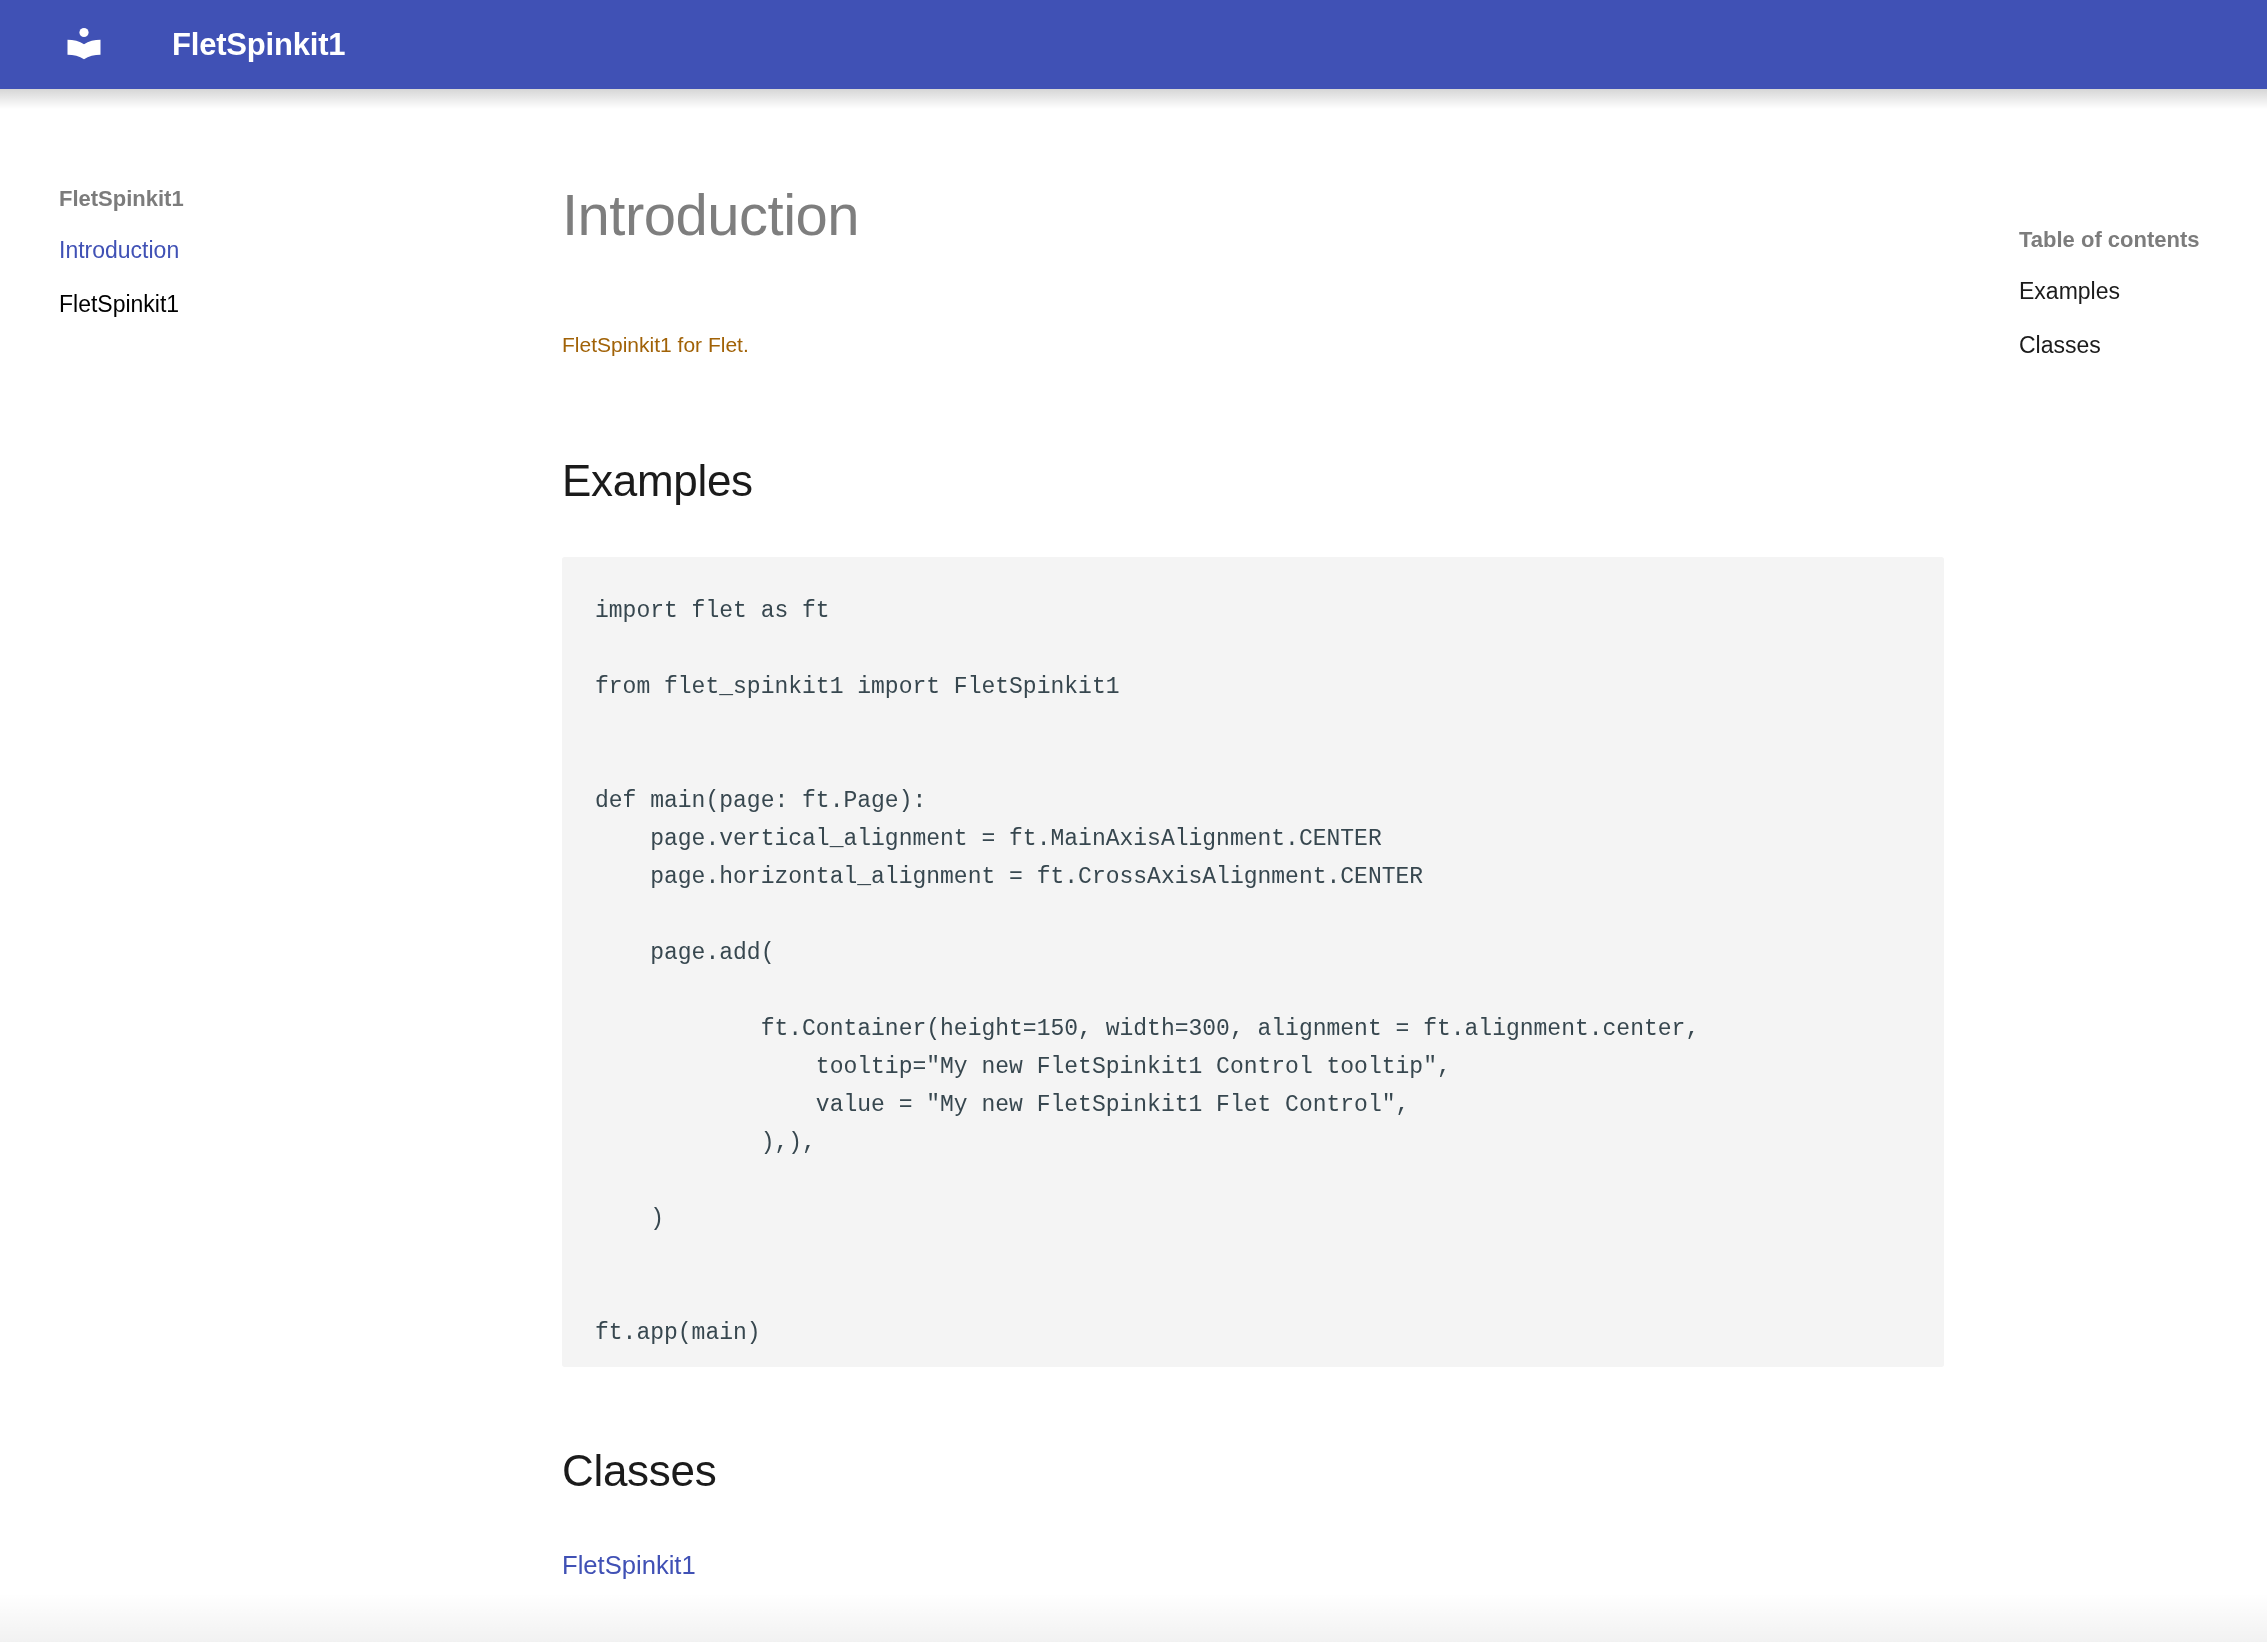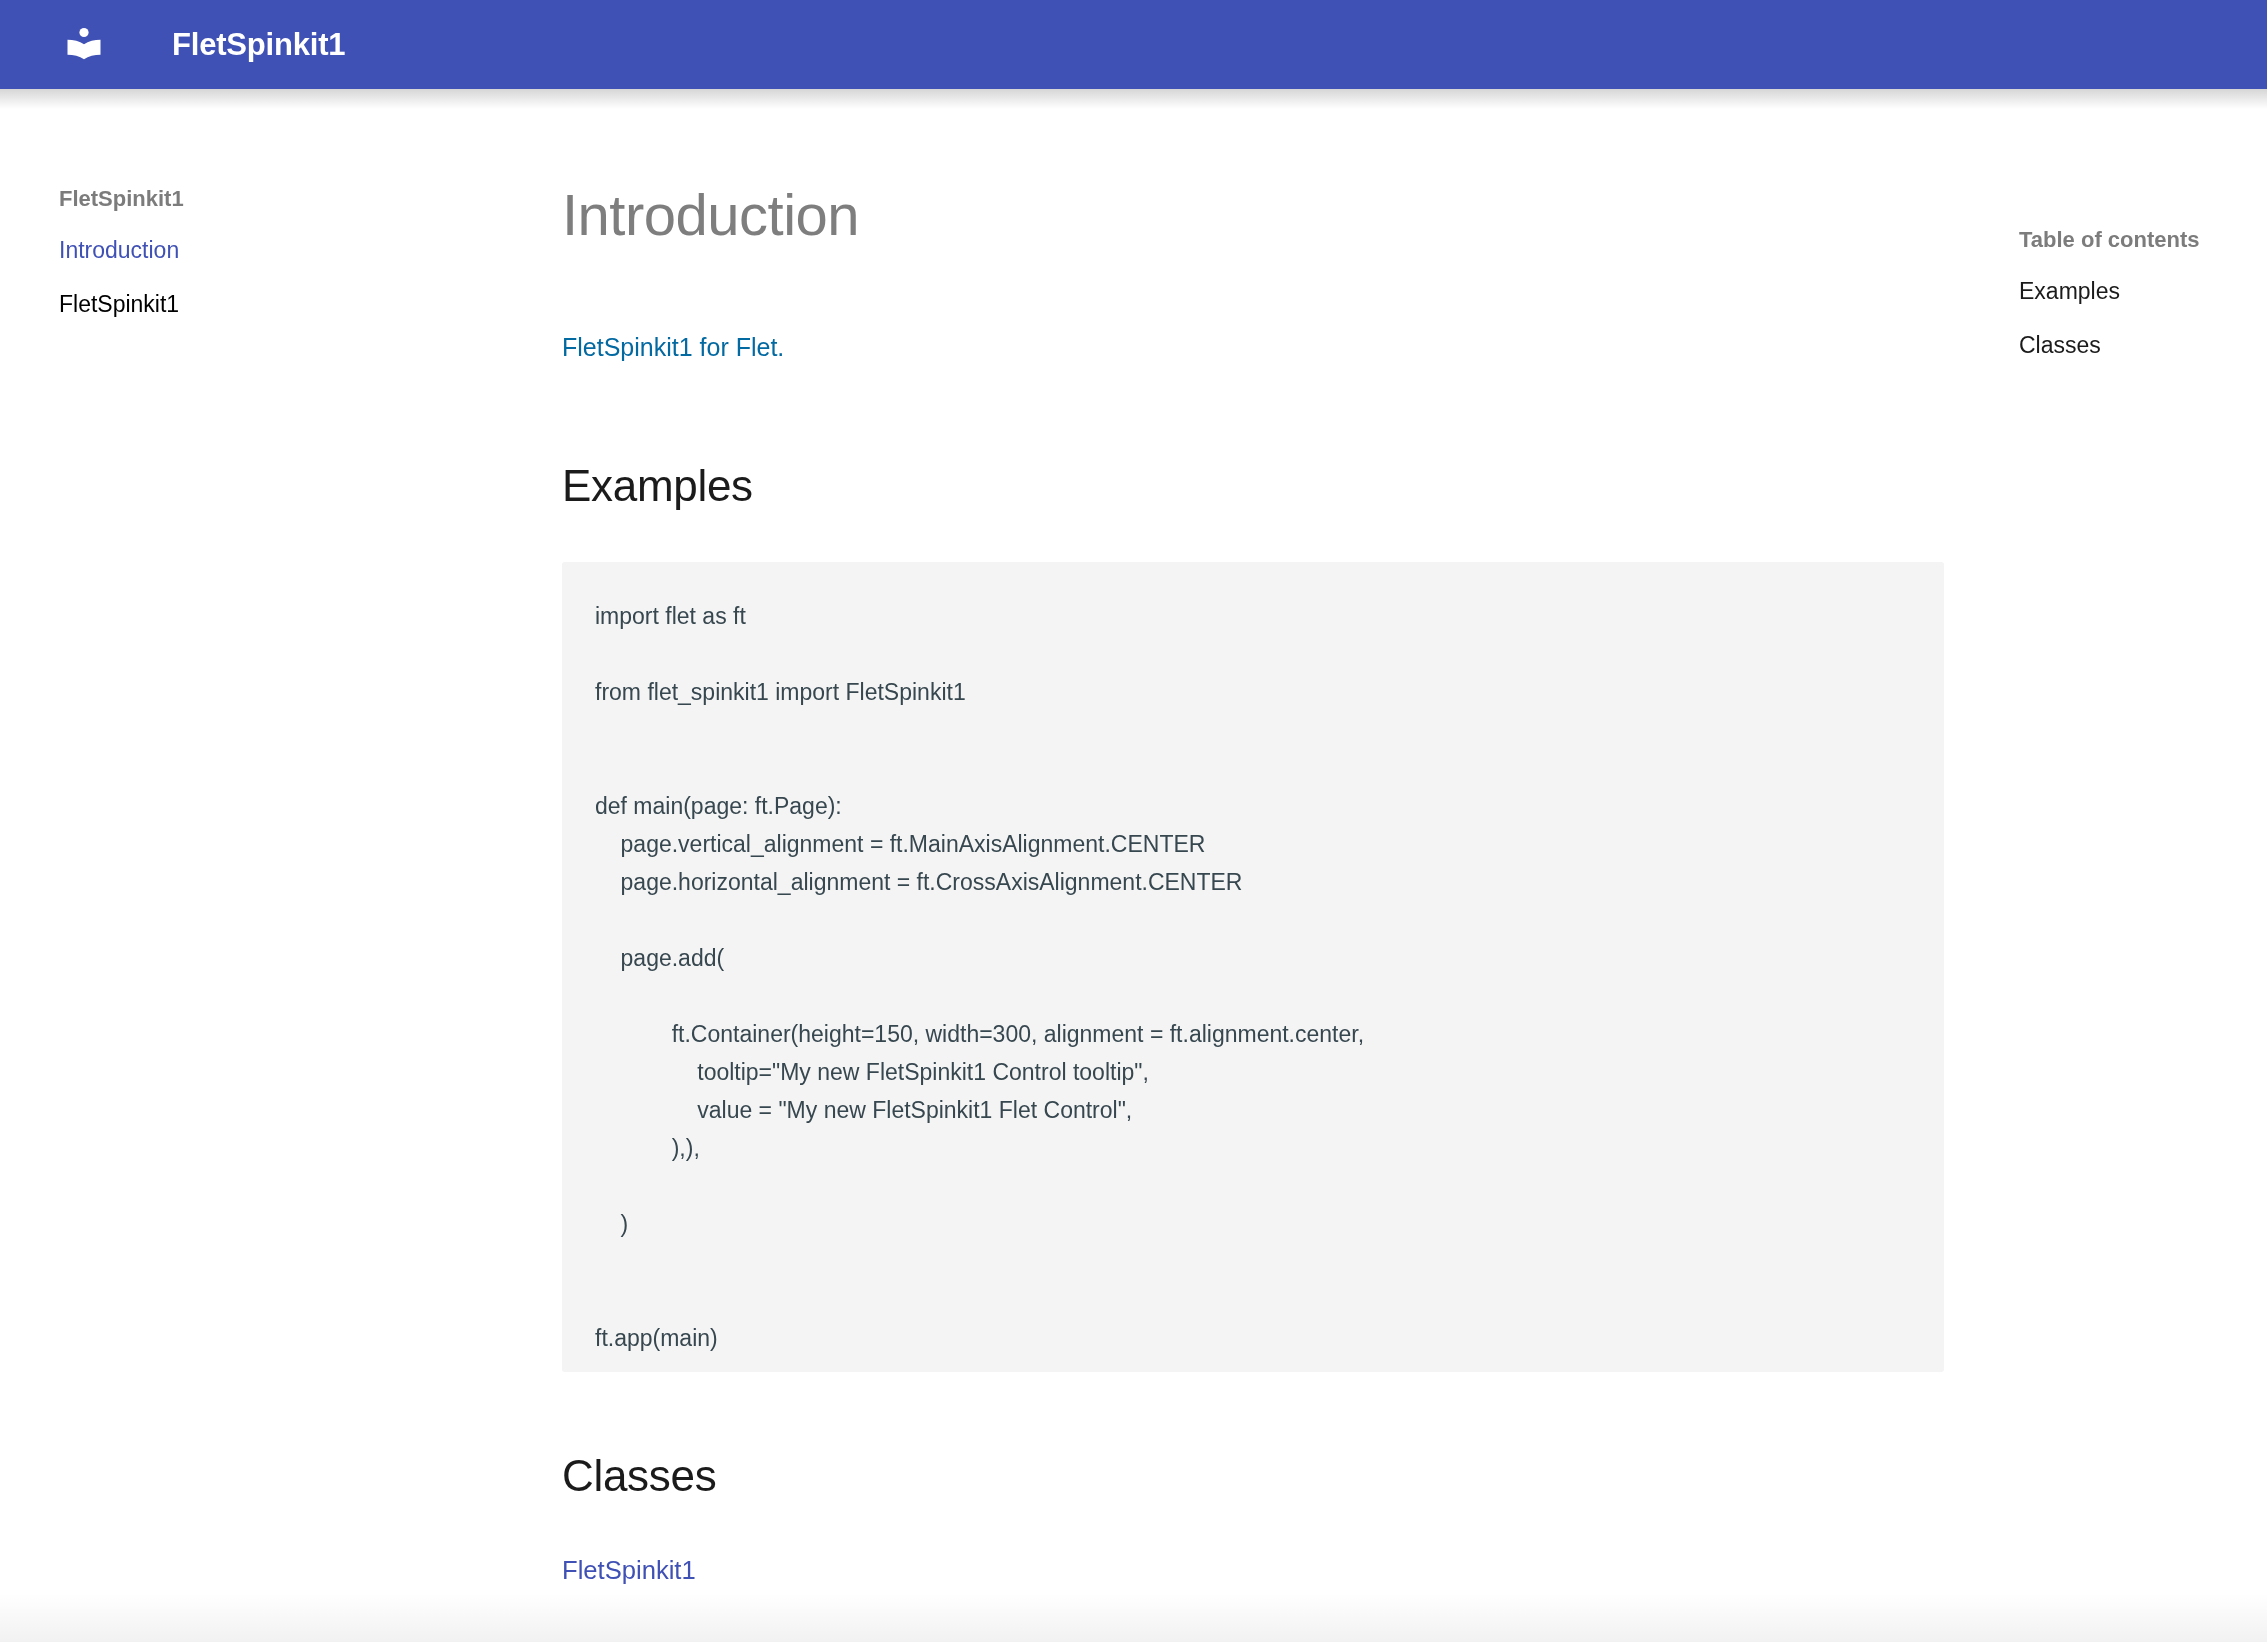--- a/index.html
+++ b/index.html
@@ -104,22 +104,22 @@
     padding-top: 96px;
     font-size: 58px;
     font-weight: 300;
     color: #7e7e7e;
     line-height: 1.05;
     letter-spacing: -0.5px;
   }
   p.lead {
     margin: 0;
     padding-top: 85px;
-    font-size: 25px;
-    color: #0369a1;
+    font-size: 21px;
+    color: #a16207;
     line-height: 1.3;
   }
   h2.section-title {
     margin: 0;
     font-size: 44px;
     font-weight: 300;
     color: #1b1b1b;
     line-height: 1.1;
     letter-spacing: -0.3px;
   }
@@ -132,21 +132,21 @@
     width: 1382px;
     height: 810px;
     background: #f4f4f4;
     border-radius: 2.7px;
     overflow: hidden;
     position: relative;
   }
   .code-block pre {
     margin: 0;
     padding: 35px 0 0 33px;
-    font-family: Liberation Sans, sans-serif;
+    font-family: Liberation Mono, monospace;
     font-size: 23px;
     line-height: 38px;
     color: #37474f;
     white-space: pre;
     overflow: hidden;
   }
 
   
   a.class-link {
     display: inline-block;

